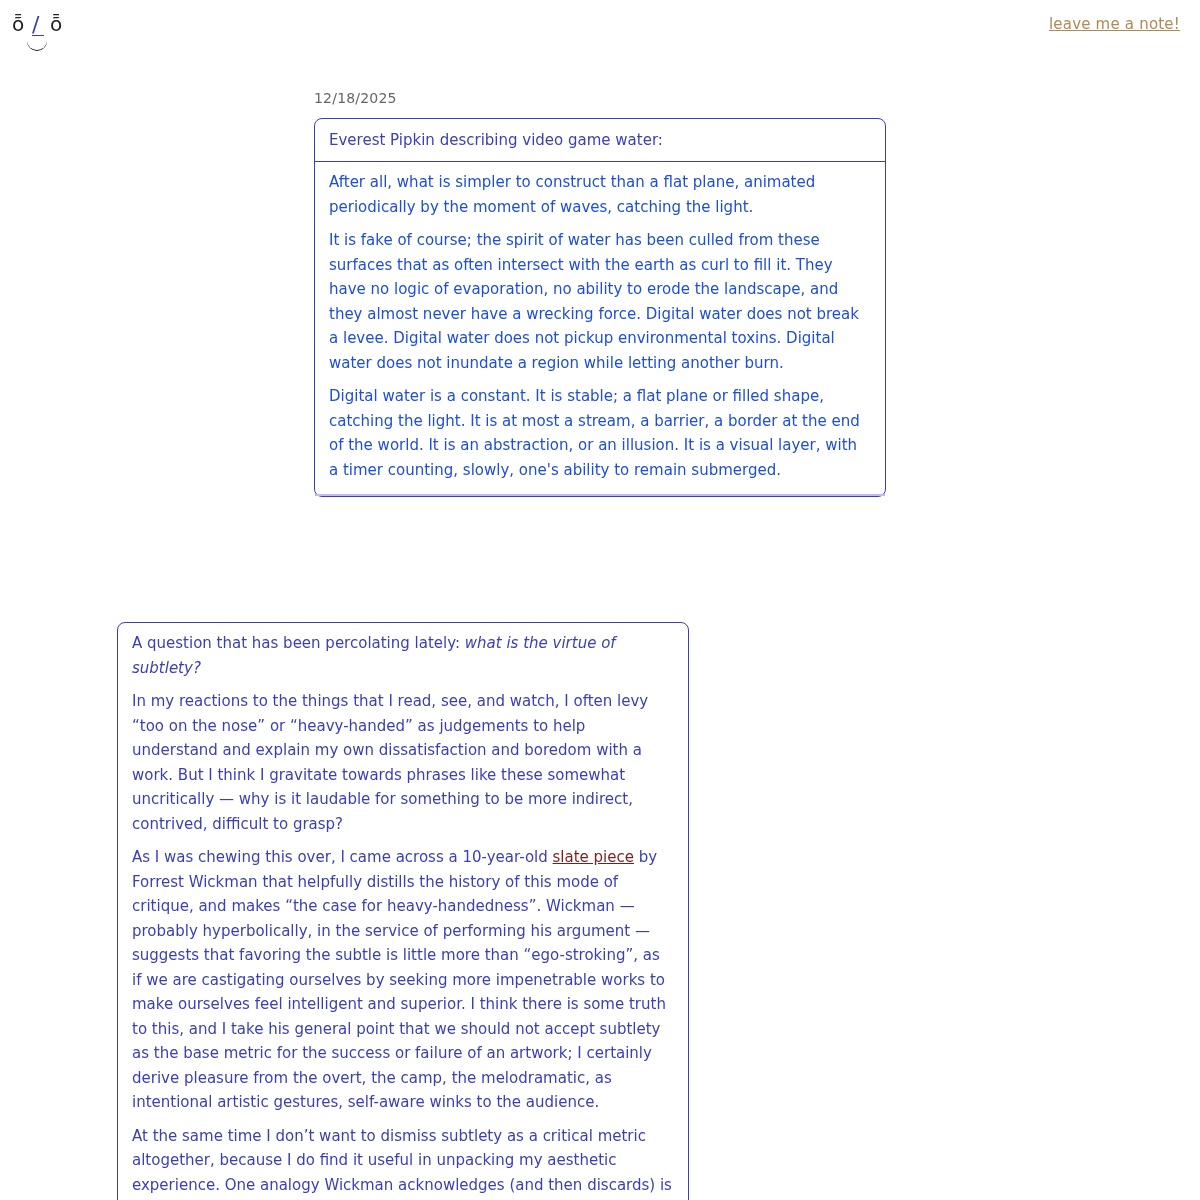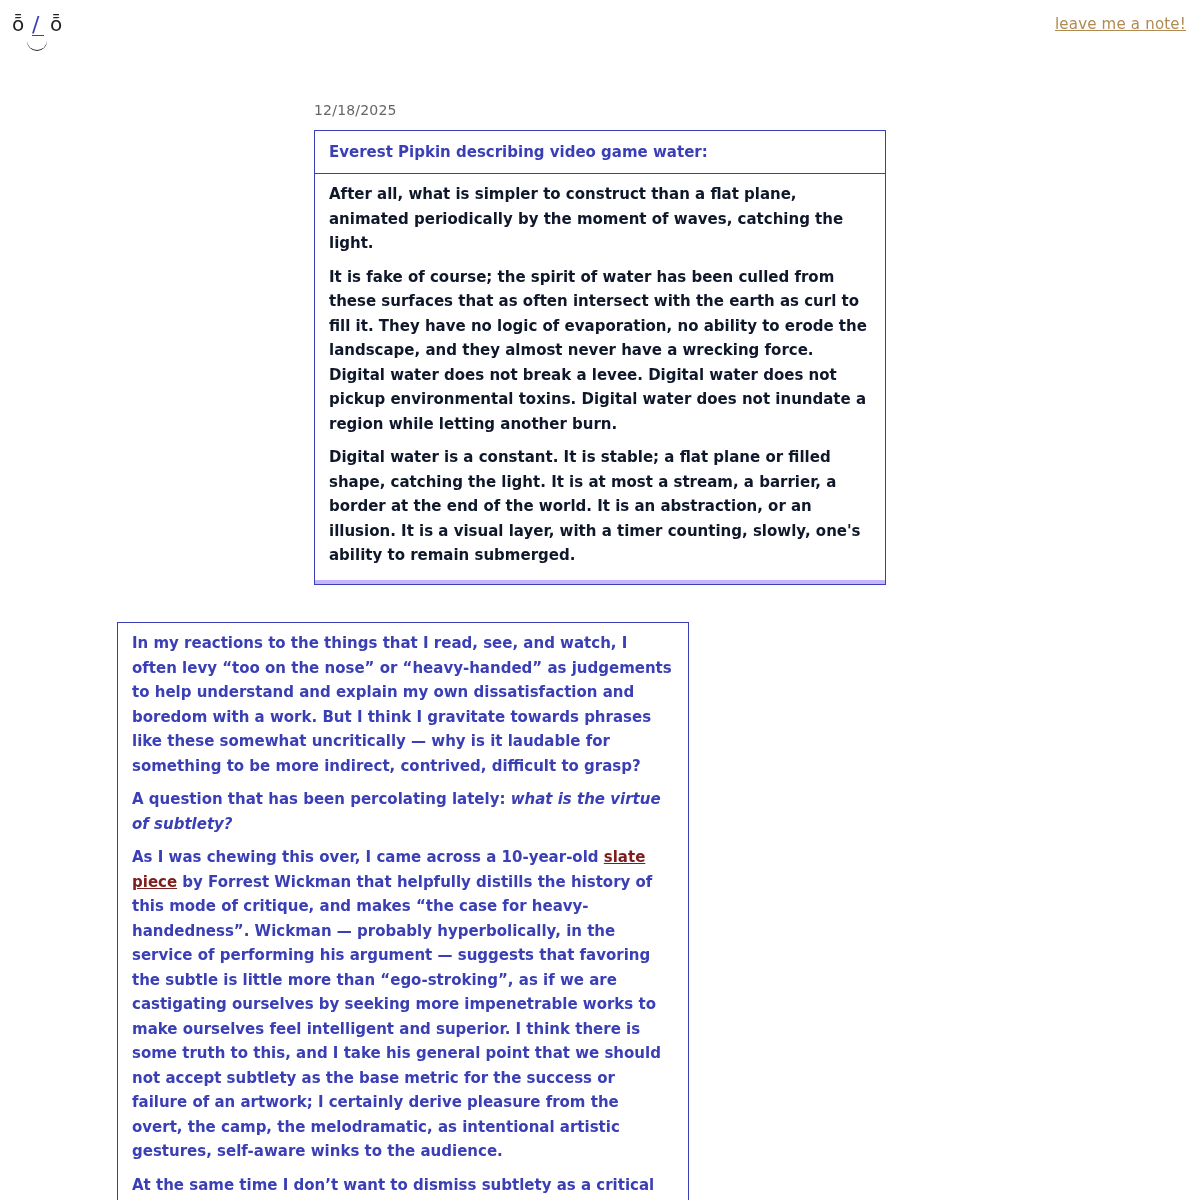--- a/index.html
+++ b/index.html
@@ -22,33 +22,33 @@
       position: absolute; left: 20px; top: 4px; font-size: 22px; color: #3a3fb5; line-height: 1;
     }
     .logo .nose-line {
       position: absolute; left: 20px; top: 25px; width: 12px; height: 1px; background: #3a3fb5;
     }
     .logo .mouth {
       position: absolute; left: 15px; top: 30px; width: 20px; height: 10px;
       border-bottom: 1.5px solid #222; border-radius: 0 0 12px 12px;
     }
     .note-link {
-      position: absolute; right: 14px; top: 15px;
+      position: absolute; right: 20px; top: 15px;
       color: #b08a52; text-decoration: underline; font-size: 15px;
       letter-spacing: 0.2px;
     }
     .post { position: absolute; width: 572px; }
     .post .date {
       color: #666; font-size: 14px; margin-bottom: 12px; letter-spacing: 0.2px;
     }
     .card {
-      border: 1px solid #3a3fb5; border-radius: 0; background: #fff; font-weight: bold;
+      border: 1px solid #3a3fb5; border-radius: 8px; background: #fff;
     }
     .card .head { padding: 10px 14px; border-bottom: 1px solid #3a3fb5; line-height: 22px; }
-    .card .quote { padding: 8px 14px 8px 14px; color: #0f172a; border-bottom: 4px solid #c4b5fd; }
+    .card .quote { padding: 8px 14px 8px 14px; color: #1d4ed8; border-bottom: 2px solid #c4b5fd; }
     .card .quote p { margin: 0 0 9px 0; line-height: 24.5px; }
     .card .quote p:last-child { margin-bottom: 4px; margin-top: 8px; }
     .card .foot { padding: 8px 14px 14px 14px; line-height: 24.5px; }
     .card .body { padding: 8px 14px; }
     .card .body p { margin: 0 0 9px 0; line-height: 24.5px; }
     em { font-style: italic; }
     a.inline { color: #7f1d1d; text-decoration: underline; }
   </style>
 </head>
 <body>
@@ -56,34 +56,34 @@
 <div class="logo">
   <span class="eye l">ȭ</span>
   <span class="nose">/</span>
   <span class="nose-line"></span>
   <span class="eye r">ȭ</span>
   <span class="mouth"></span>
 </div>
 
 <a class="note-link">leave me a note!</a>
 
-<div class="post" style="left:314px; top:102px;">
+<div class="post" style="left:314px; top:90px;">
   <div class="date">12/18/2025</div>
   <div class="card">
     <div class="head">Everest Pipkin describing video game water:</div>
     <div class="quote">
       <p>After all, what is simpler to construct than a flat plane, animated periodically by the moment of waves, catching the light.</p>
       <p>It is fake of course; the spirit of water has been culled from these surfaces that as often intersect with the earth as curl to fill it. They have no logic of evaporation, no ability to erode the landscape, and they almost never have a wrecking force. Digital water does not break a levee. Digital water does not pickup environmental toxins. Digital water does not inundate a region while letting another burn.</p>
       <p>Digital water is a constant. It is stable; a flat plane or filled shape, catching the light. It is at most a stream, a barrier, a border at the end of the world. It is an abstraction, or an illusion. It is a visual layer, with a timer counting, slowly, one's ability to remain submerged.</p>
     </div>
   </div>
 </div>
 
 <div class="post" style="left:117px; top:622px;">
   <div class="card">
     <div class="body">
+      <p><span>A question that has been percolating lately: </span><em>what is the virtue of subtlety?</em></p>
       <p>In my reactions to the things that I read, see, and watch, I often levy “too on the nose” or “heavy-handed” as judgements to help understand and explain my own dissatisfaction and boredom with a work. But I think I gravitate towards phrases like these somewhat uncritically — why is it laudable for something to be more indirect, contrived, difficult to grasp?</p>
-      <p><span>A question that has been percolating lately: </span><em>what is the virtue of subtlety?</em></p>
       <p><span>As I was chewing this over, I came across a 10-year-old </span><a class="inline">slate piece</a><span> by Forrest Wickman that helpfully distills the history of this mode of critique, and makes “the case for heavy-handedness”. Wickman — probably hyperbolically, in the service of performing his argument — suggests that favoring the subtle is little more than “ego-stroking”, as if we are castigating ourselves by seeking more impenetrable works to make ourselves feel intelligent and superior. I think there is some truth to this, and I take his general point that we should not accept subtlety as the base metric for the success or failure of an artwork; I certainly derive pleasure from the overt, the camp, the melodramatic, as intentional artistic gestures, self-aware winks to the audience.</span></p>
       <p>At the same time I don’t want to dismiss subtlety as a critical metric altogether, because I do find it useful in unpacking my aesthetic experience. One analogy Wickman acknowledges (and then discards) is that lack of subtlety is like when someone explains a joke to you. I also thought of how</p>
     </div>
   </div>
 </div>
 
 </body></html>

